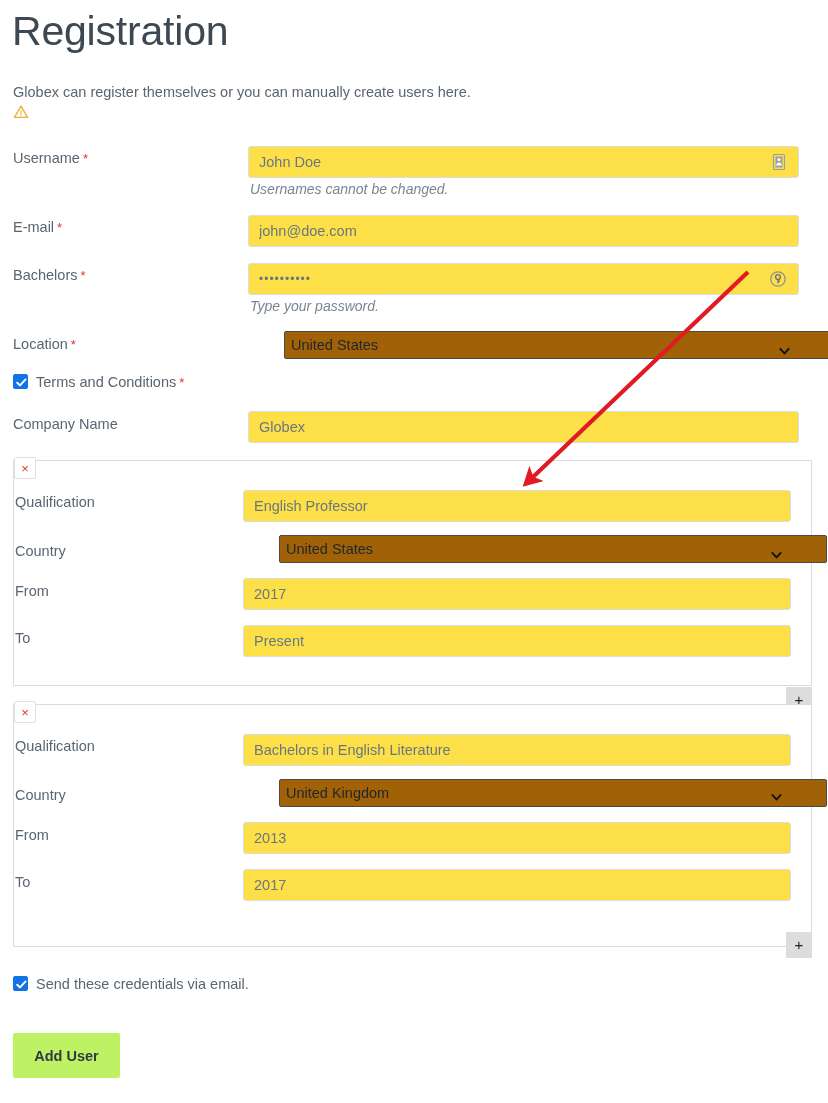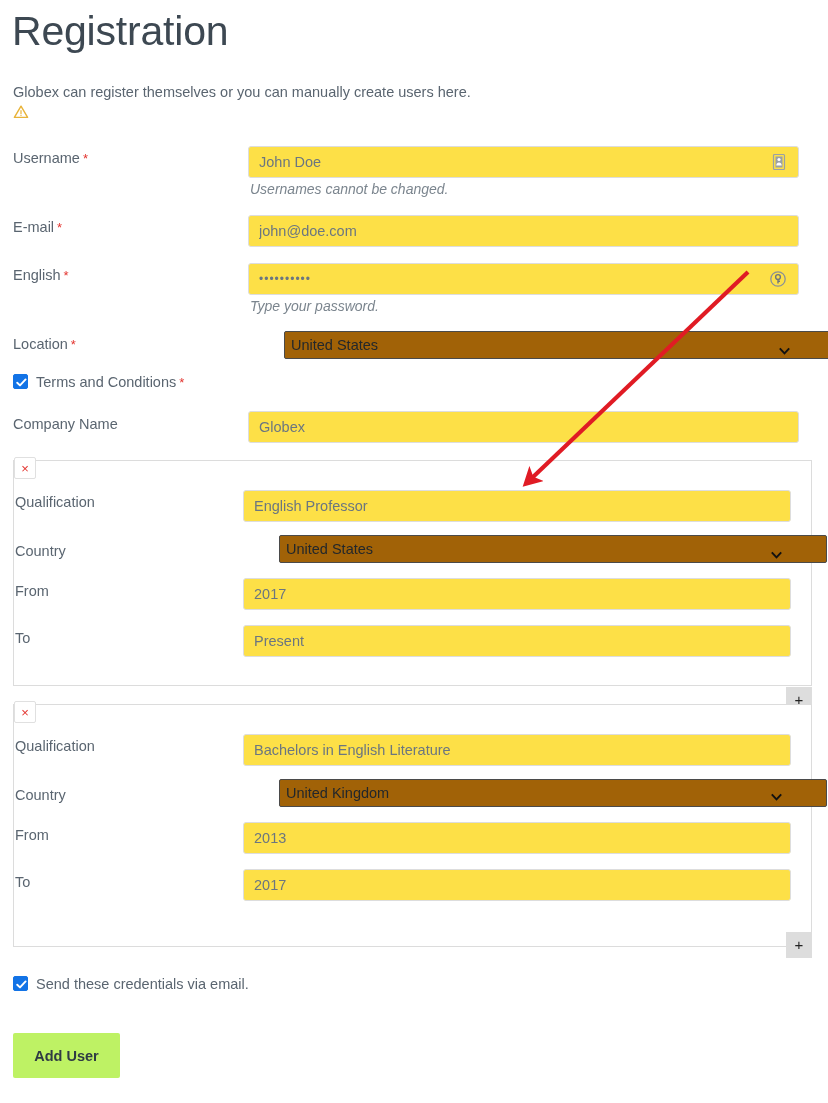--- a/index.html
+++ b/index.html
@@ -236,21 +236,21 @@
 
   <div class="form-row" style="top:215px;">
     <div class="f-label" style="top:3px;">
       <span>E-mail</span><span class="req">*</span>
     </div>
     <input class="f-input" style="left: 248px; top: 0px; width: 551px;" readonly="" value="john@doe.com">
   </div>
 
   <div class="form-row" style="top:263px;">
     <div class="f-label" style="top:3px;">
-      <span>English</span><span class="req">*</span>
+      <span>Bachelors</span><span class="req">*</span>
     </div>
     <input class="f-input" style="left: 248px; top: 0px; width: 551px; letter-spacing: 1px; font-size: 12px;" readonly="" value="••••••••••">
     <span class="input-icon" style="left:768px; top:6px;">
       <svg width="20" height="20" viewBox="0 0 20 20">
         <circle cx="10" cy="10" r="7.2" fill="none" stroke="#8a9097" stroke-width="1.3"></circle>
         <circle cx="10" cy="8" r="2.4" fill="none" stroke="#6f757c" stroke-width="1.4"></circle>
         <path d="M10 10.4 L10 14.4 M10 12.3 L12 12.3" stroke="#6f757c" stroke-width="1.4" fill="none"></path>
       </svg>
     </span>
     <div class="help-text" style="left:250px; top:36px;">Type your password.</div>

